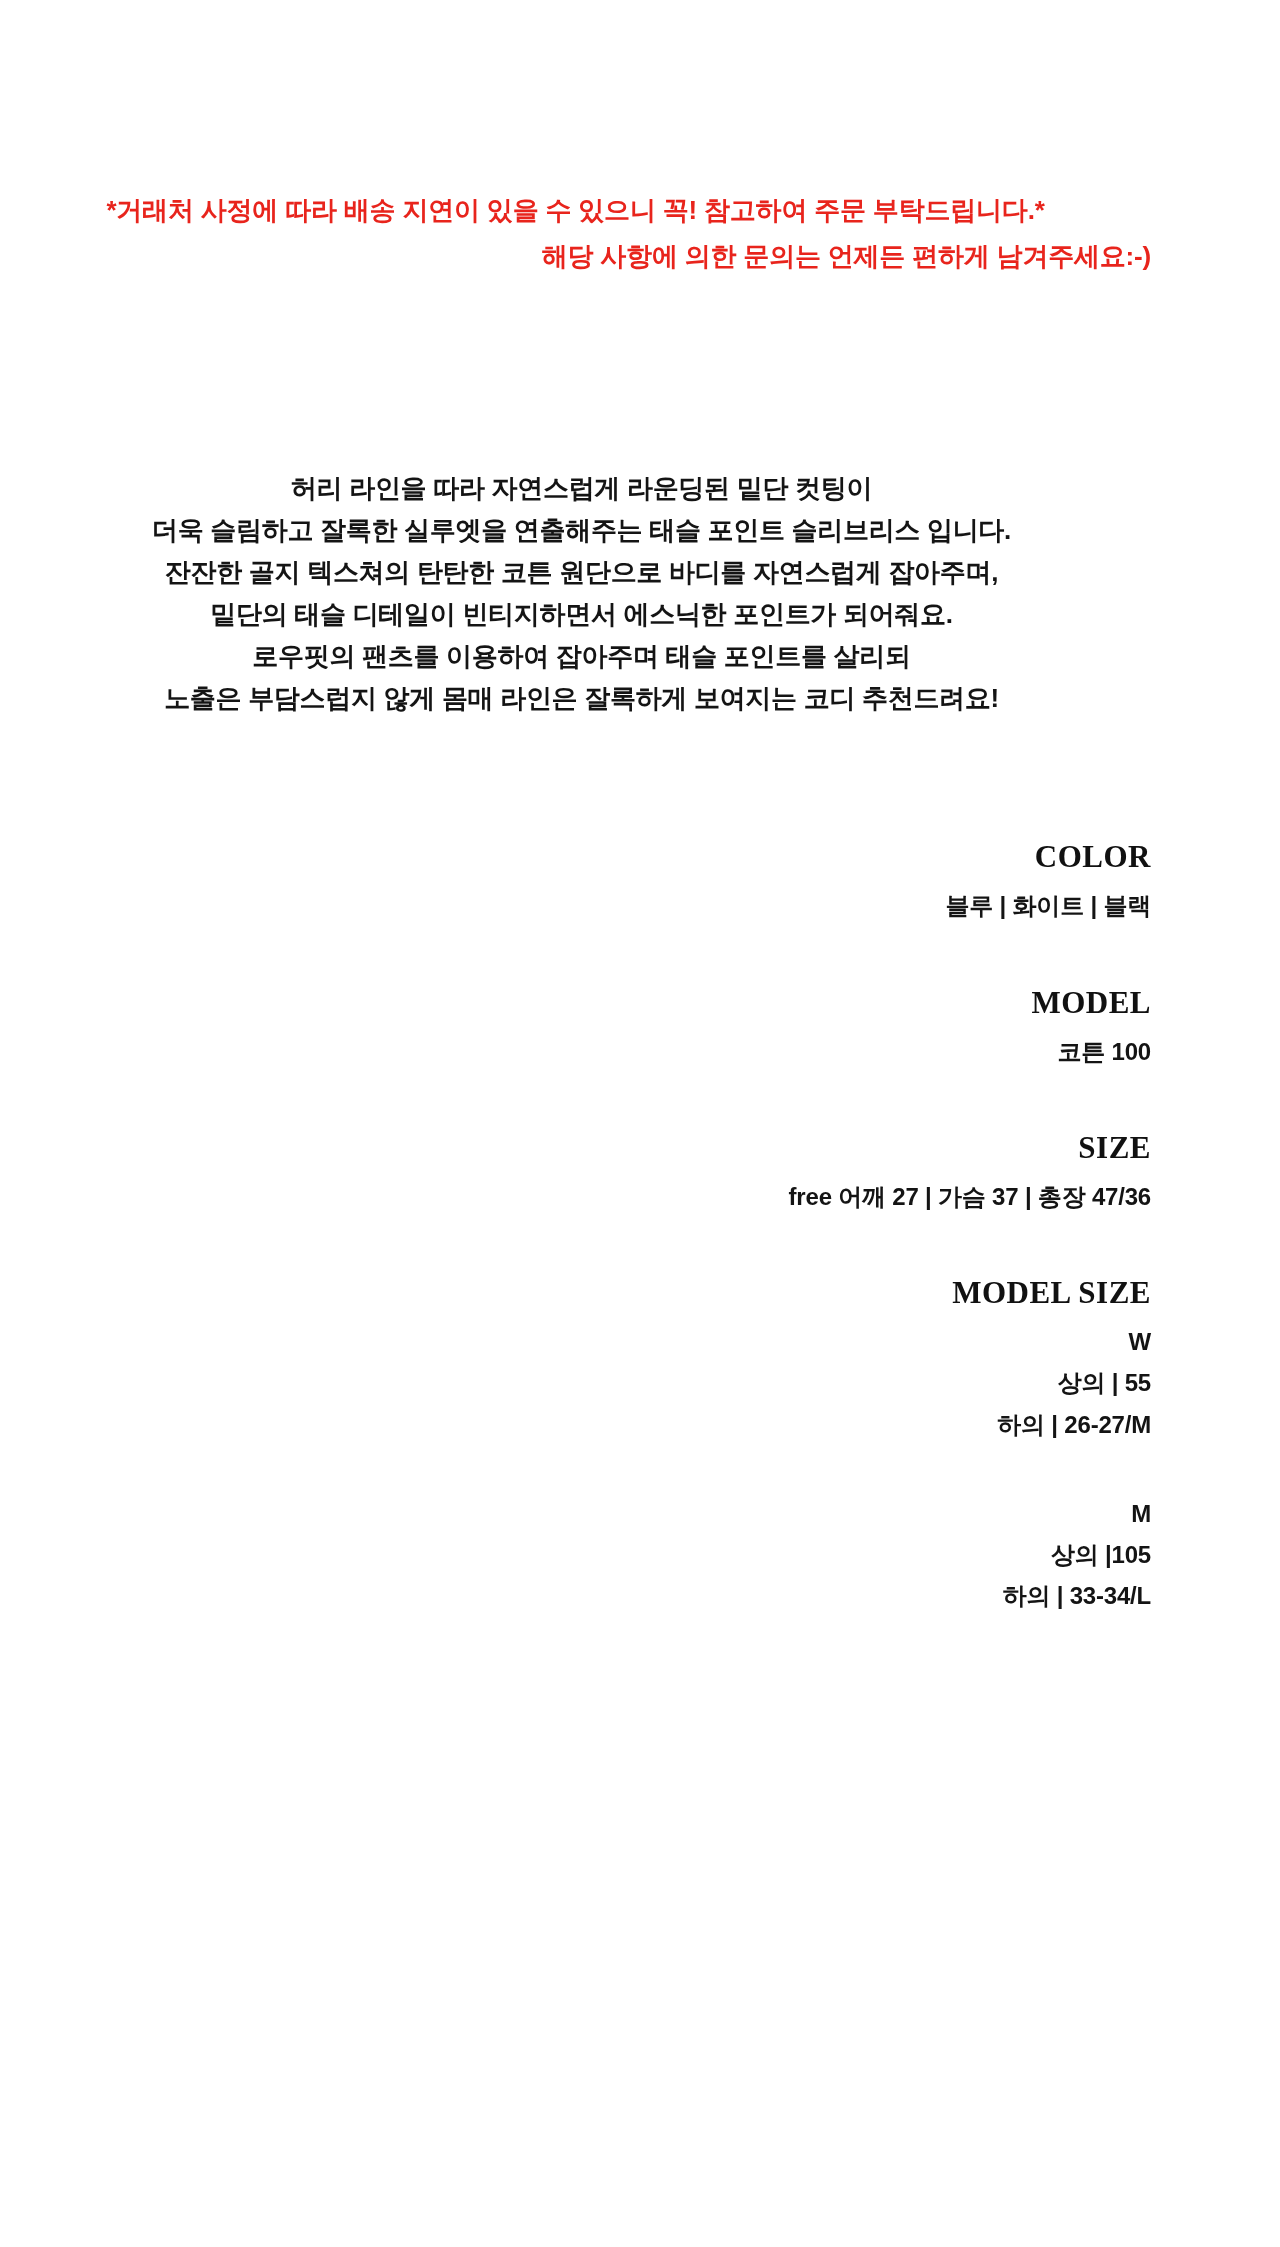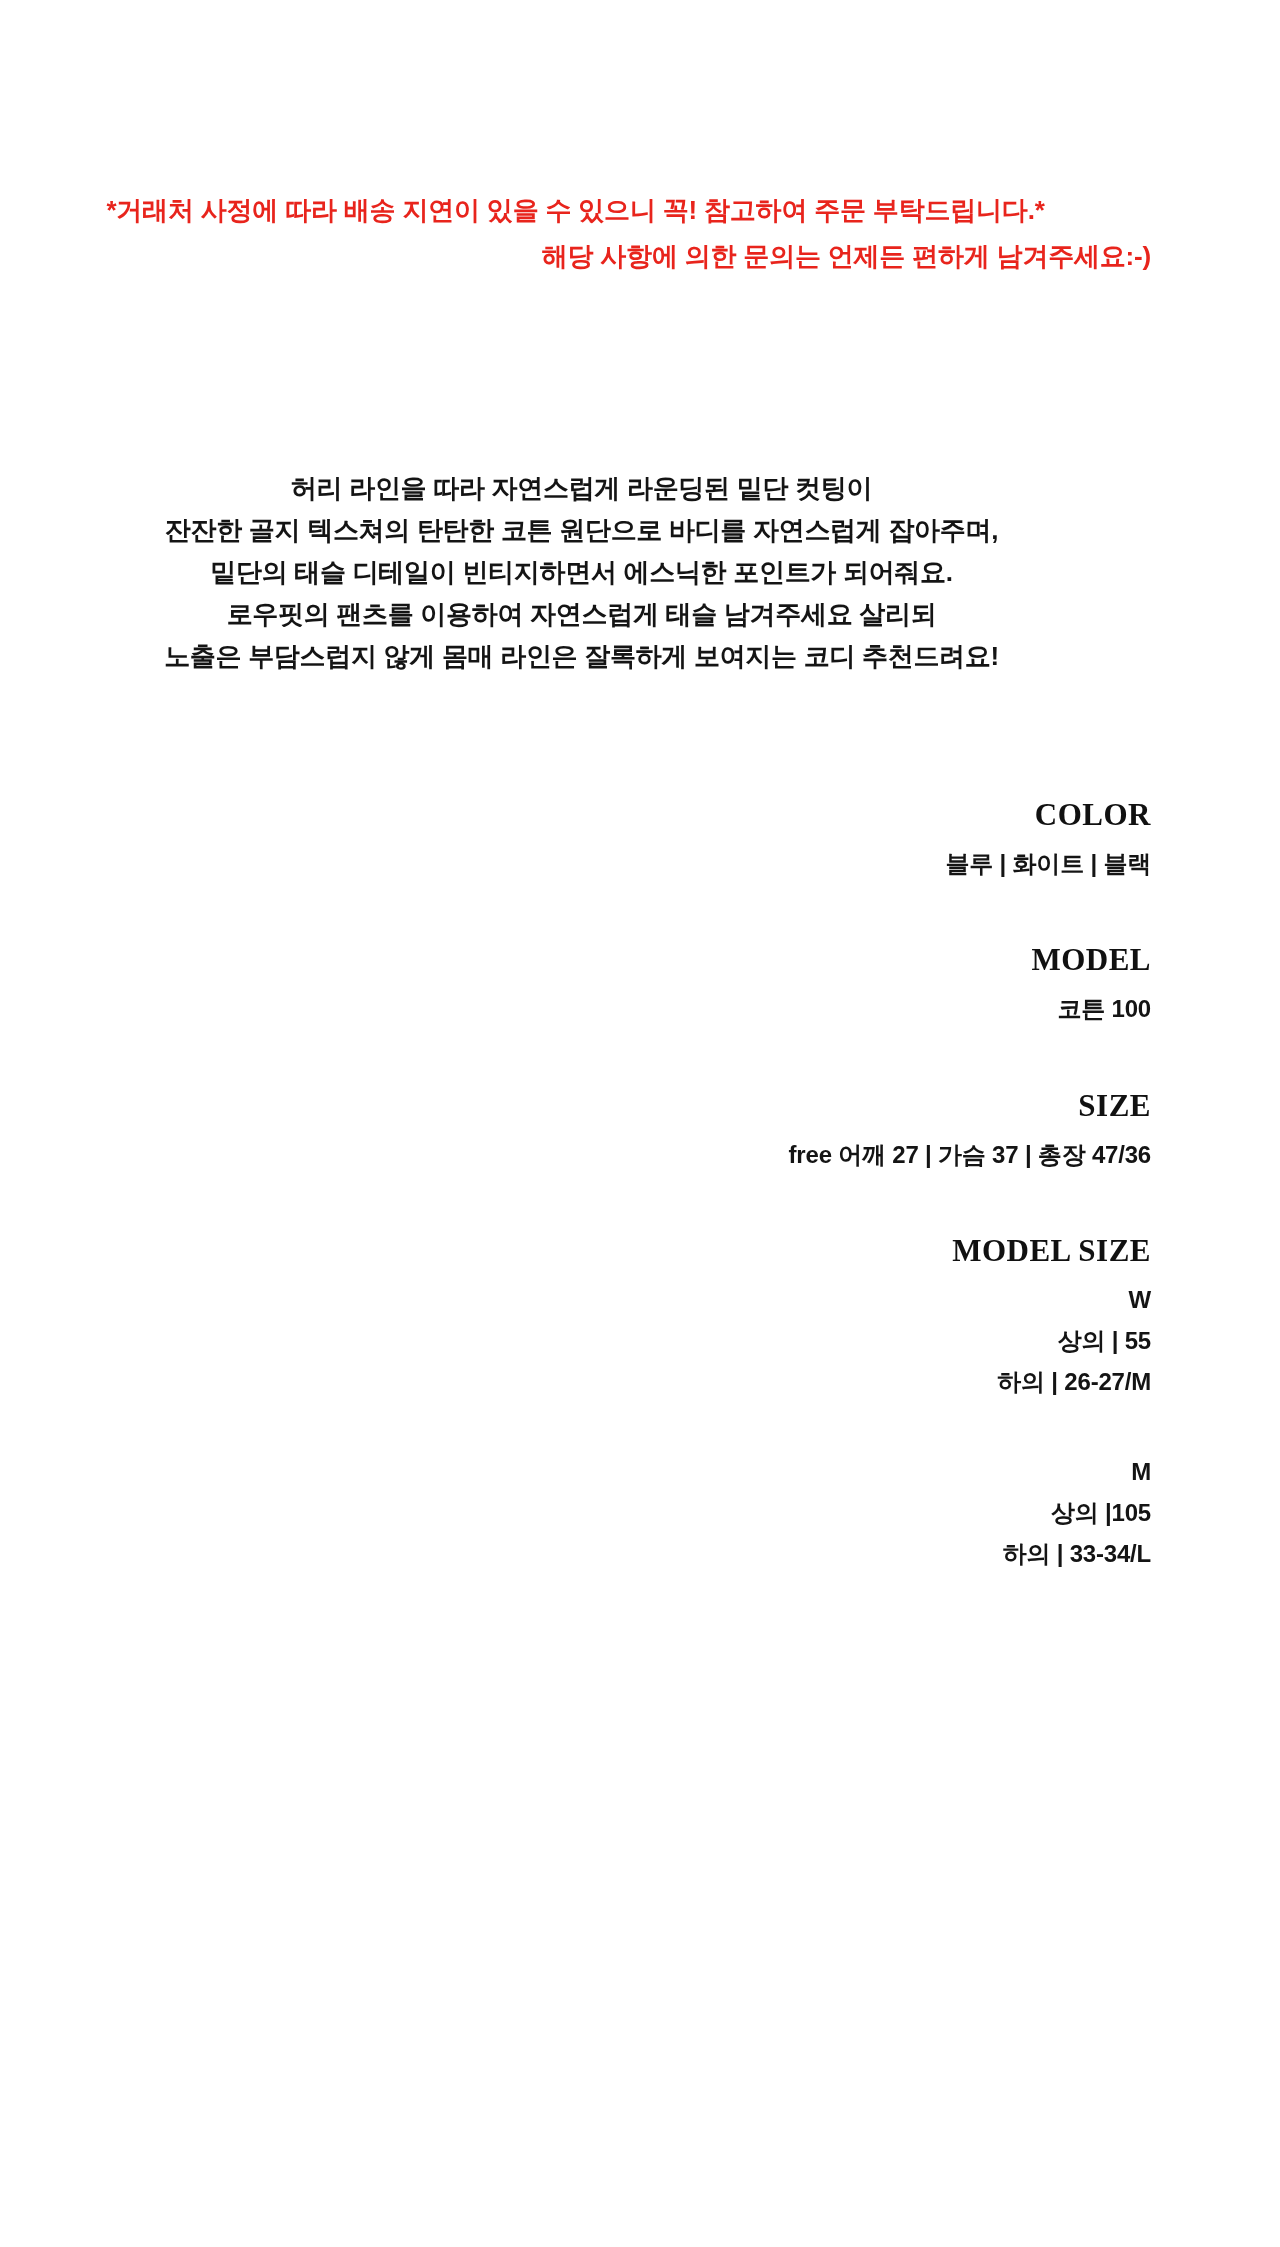--- a/index.html
+++ b/index.html
@@ -95,23 +95,24 @@
 
 <div class="page">
 
   <section class="notice">
     <div class="notice-line">*거래처 사정에 따라 배송 지연이 있을 수 있으니 꼭! 참고하여 주문 부탁드립니다.*</div>
     <div class="notice-line second">해당 사항에 의한 문의는 언제든 편하게 남겨주세요:-)</div>
   </section>
 
   <section class="description">
     <div class="desc-line">허리 라인을 따라 자연스럽게 라운딩된 밑단 컷팅이</div>
+    <div class="desc-line">더욱 슬림하고 잘록한 실루엣을 연출해주는 태슬 포인트 슬리브리스 입니다.</div>
     <div class="desc-line">잔잔한 골지 텍스쳐의 탄탄한 코튼 원단으로 바디를 자연스럽게 잡아주며,</div>
     <div class="desc-line">밑단의 태슬 디테일이 빈티지하면서 에스닉한 포인트가 되어줘요.</div>
-    <div class="desc-line">로우핏의 팬츠를 이용하여 자연스럽게 태슬 남겨주세요 살리되</div>
+    <div class="desc-line">로우핏의 팬츠를 이용하여 잡아주며 태슬 포인트를 살리되</div>
     <div class="desc-line">노출은 부담스럽지 않게 몸매 라인은 잘록하게 보여지는 코디 추천드려요!</div>
   </section>
 
   <section class="specs">
 
     <div class="spec-block">
       <div class="spec-heading">COLOR</div>
       <div class="spec-value">블루 | 화이트 | 블랙</div>
     </div>
 

